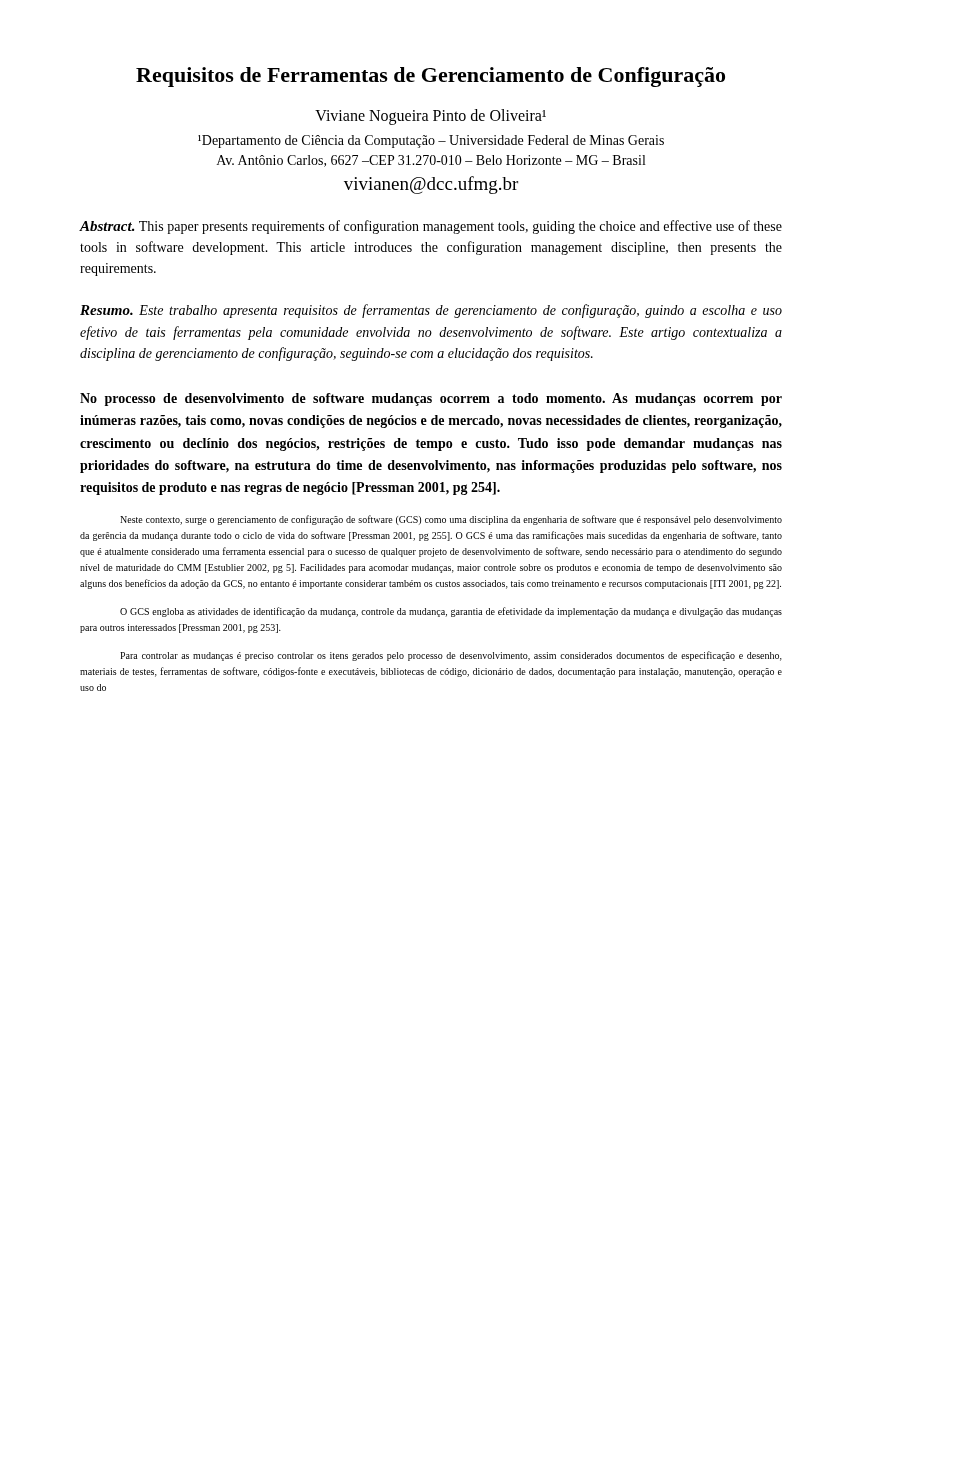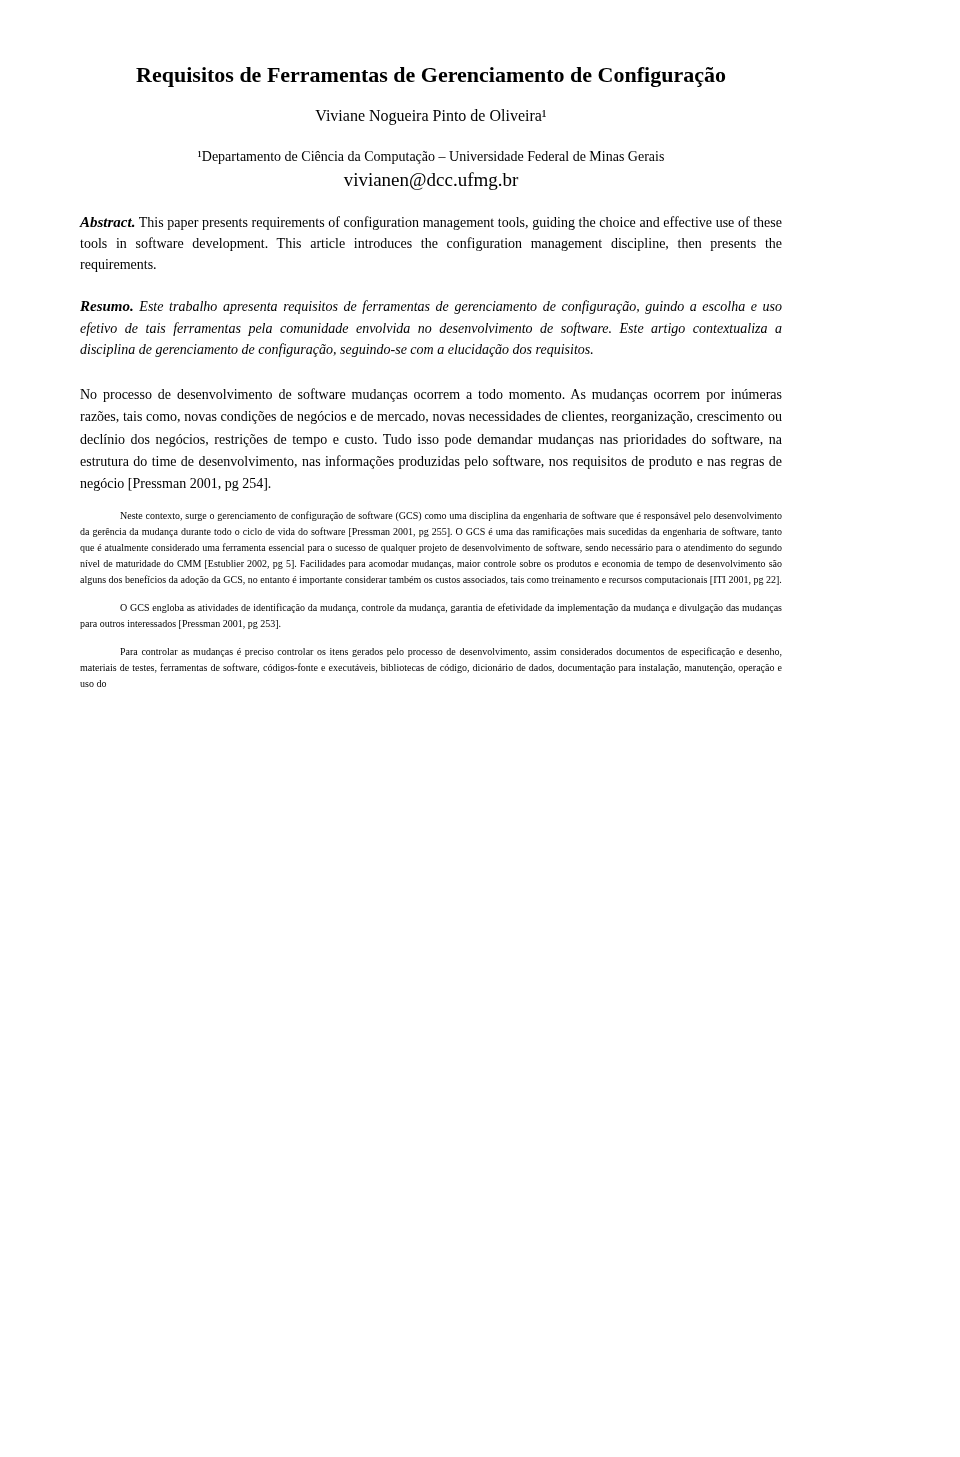--- a/index.html
+++ b/index.html
@@ -28,21 +28,21 @@
 
     .main-title {
       font-size: 22px;
       font-weight: bold;
       line-height: 1.4;
       margin-bottom: 16px;
     }
 
     .author-name {
       font-size: 16px;
-      margin-bottom: 24px;
+      margin-bottom: 8px;
     }
 
     .affiliation {
       font-size: 14px;
       margin-bottom: 4px;
     }
 
     .email {
       font-size: 19px;
       margin-bottom: 16px;
@@ -88,39 +88,41 @@
       font-weight: bold;
       margin-bottom: 12px;
       margin-top: 8px;
     }
 
     .body-paragraph {
       font-size: 14px;
       line-height: 1.6;
       text-align: justify;
       margin-bottom: 12px;
+      font-weight: bold;
     }
 
     .body-paragraph-indent {
       font-size: 10px;
       line-height: 1.6;
       text-align: justify;
       margin-bottom: 12px;
       text-indent: 40px;
     }
   </style>
 </head>
 <body>
 
 <div class="page">
 
   <div class="title-section">
     <div class="main-title">Requisitos de Ferramentas de Gerenciamento de Configuração</div>
     <div class="author-name">Viviane Nogueira Pinto de Oliveira¹</div>
     <div class="affiliation">¹Departamento de Ciência da Computação – Universidade Federal de Minas Gerais</div>
+    <div class="affiliation">Av. Antônio Carlos, 6627 –CEP 31.270-010 – Belo Horizonte – MG – Brasil</div>
     <div class="email">vivianen@dcc.ufmg.br</div>
   </div>
 
   <div class="abstract-section">
     <p class="abstract-text">
       <span class="abstract-label">Abstract.</span><span> This paper presents requirements of configuration management tools, guiding the choice and effective use of these tools in software development. This article introduces the configuration management discipline, then presents the requirements.</span>
     </p>
   </div>
 
   <div class="resumo-section">

